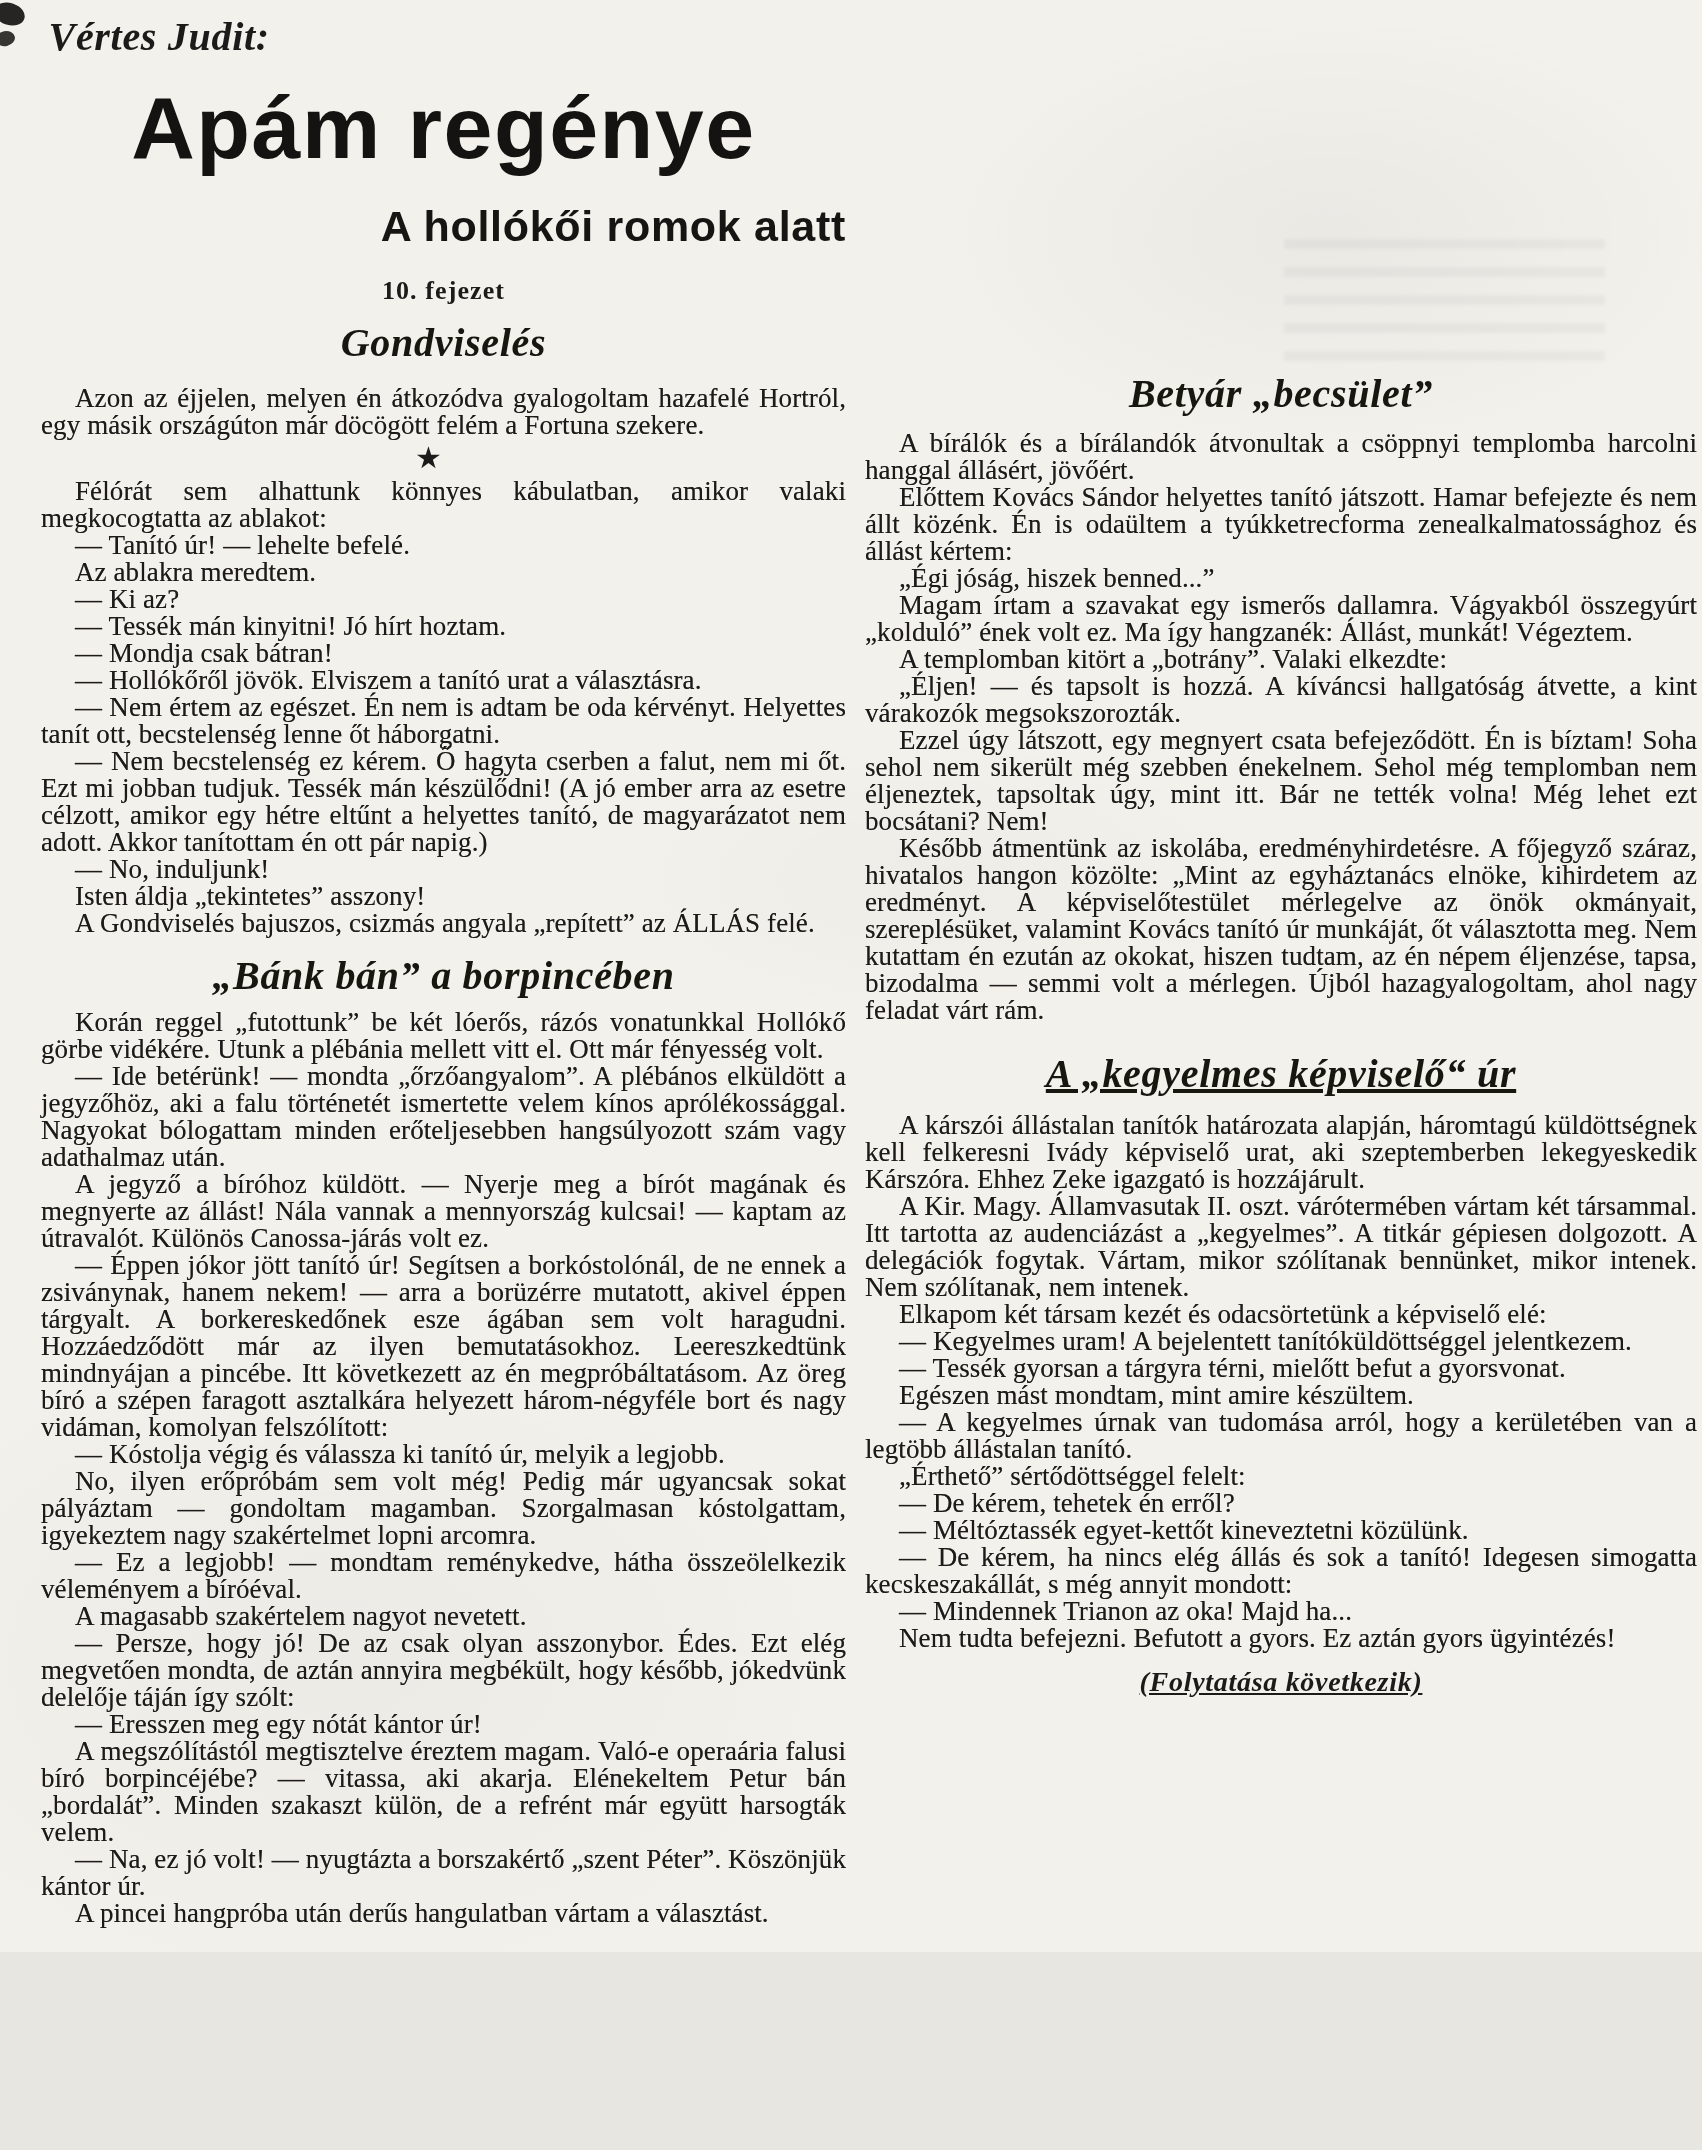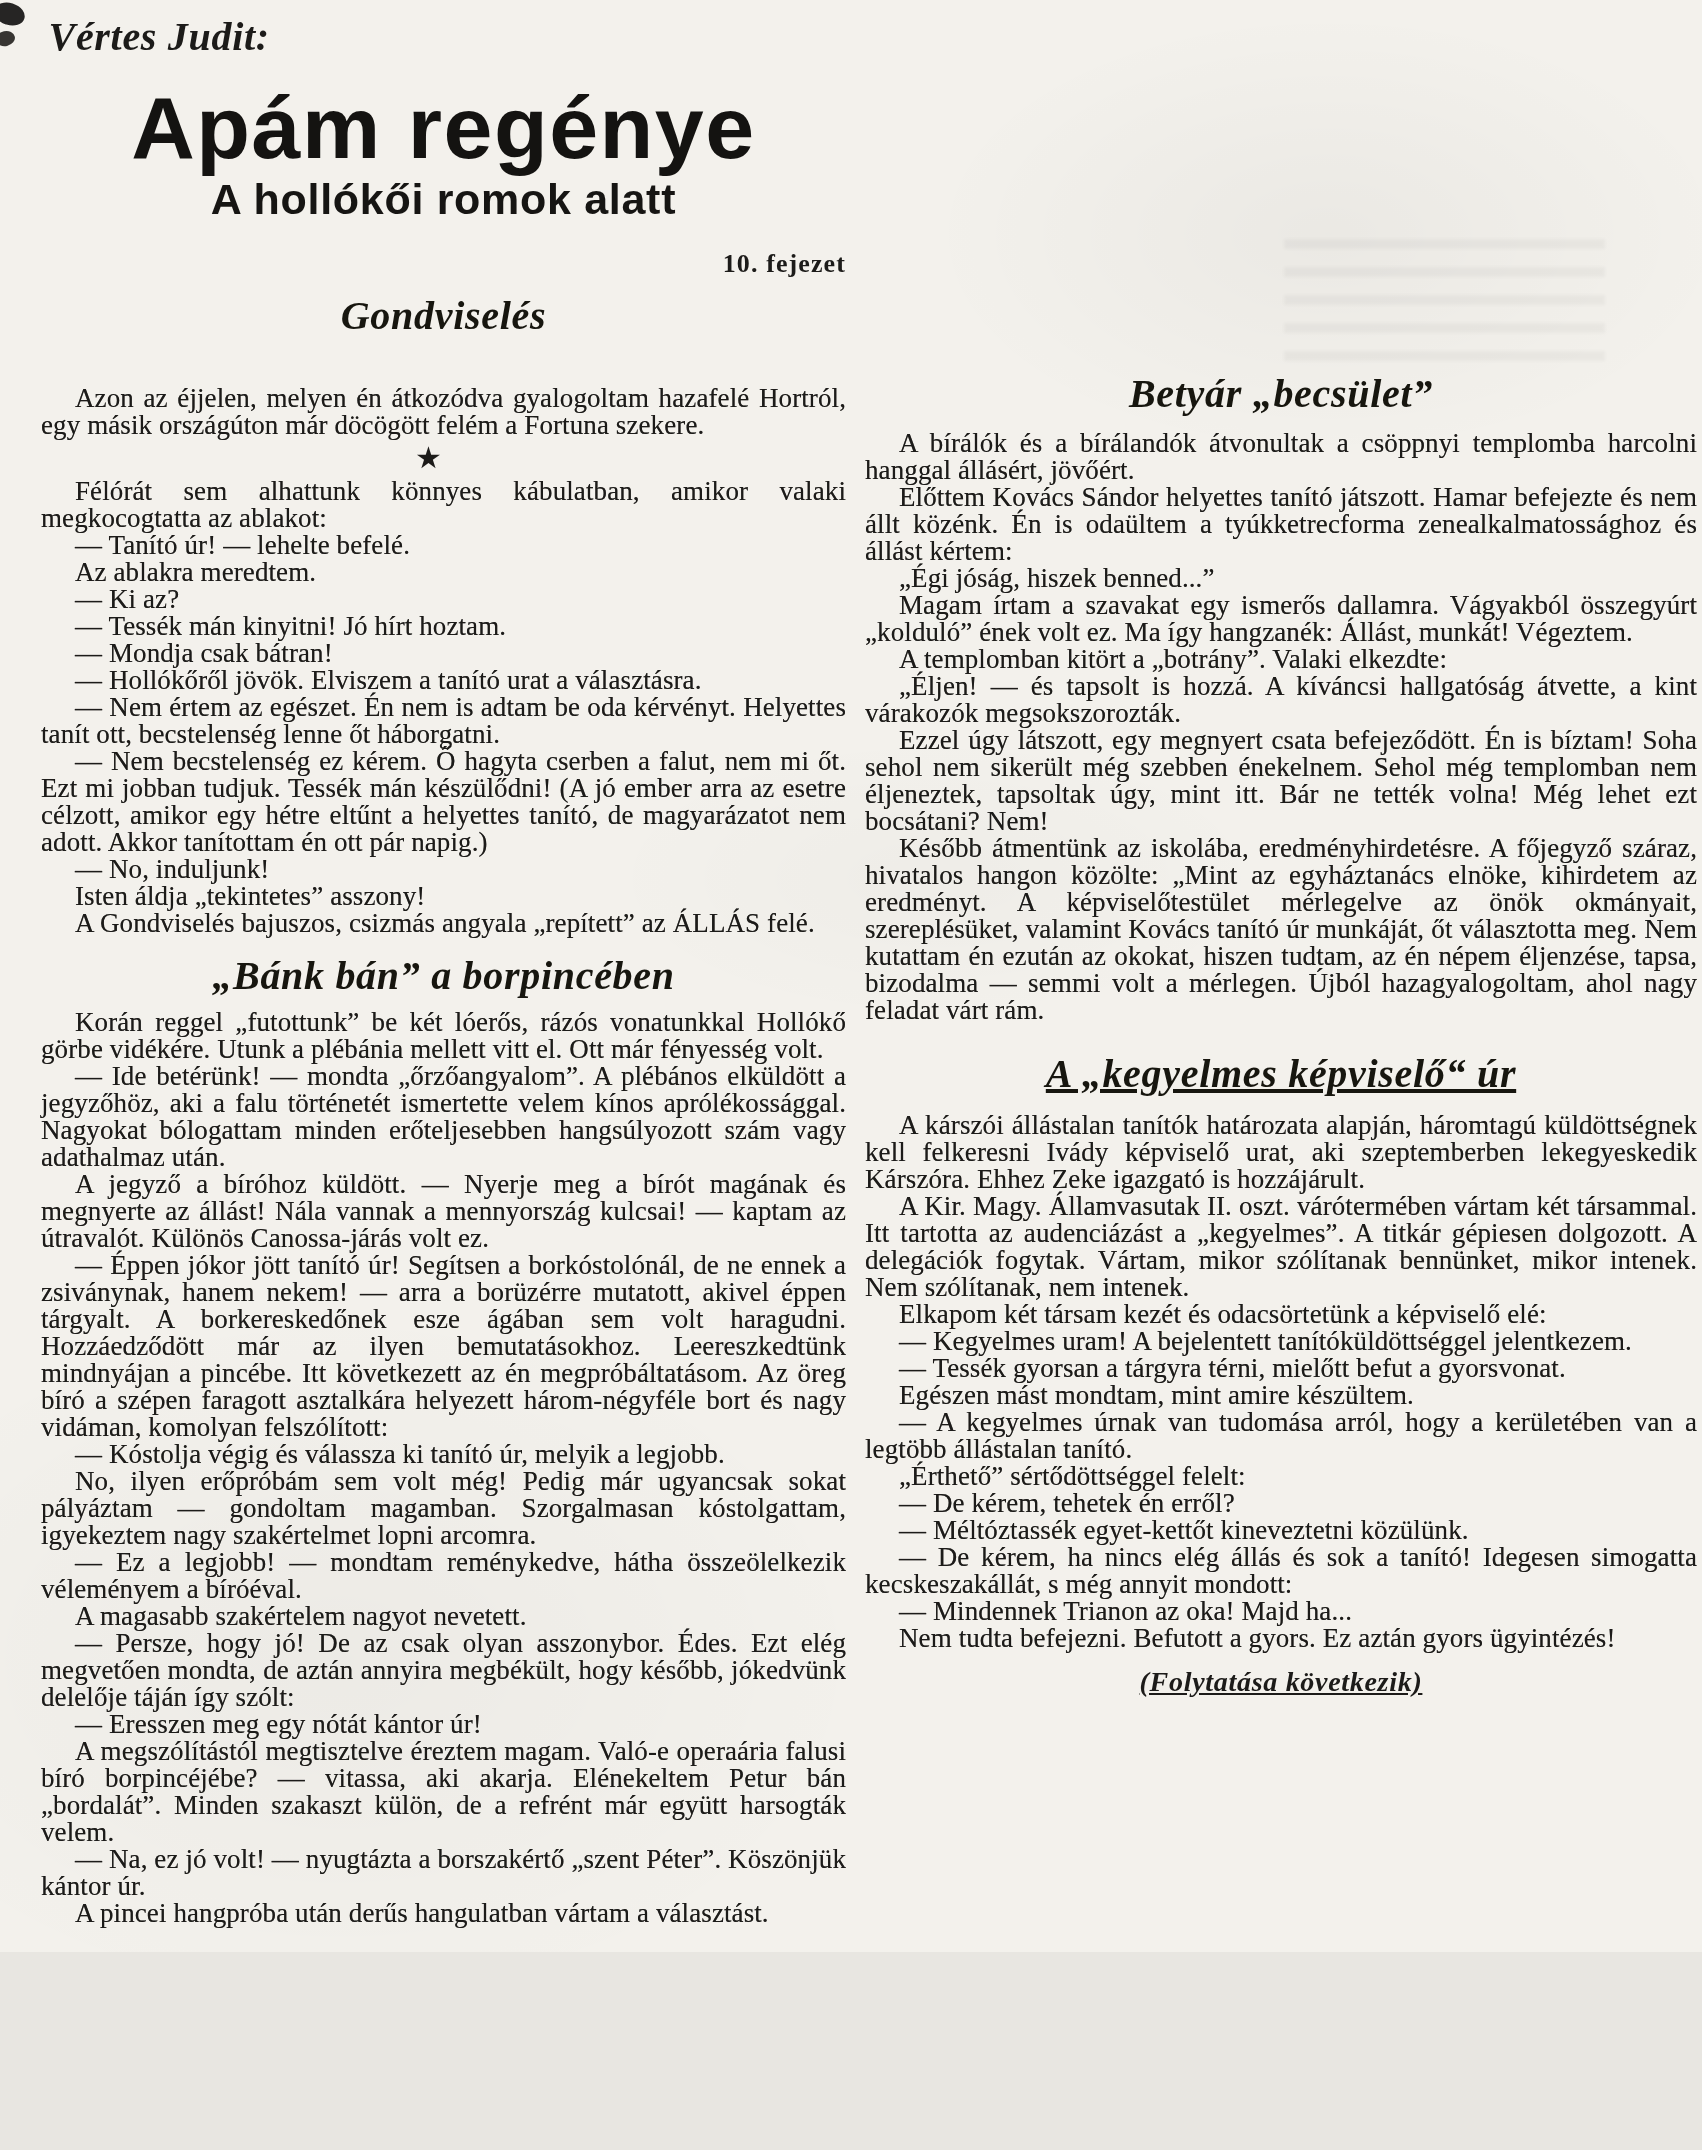--- a/index.html
+++ b/index.html
@@ -24,27 +24,27 @@
     font: italic 700 40px/1.2 "Liberation Serif", serif;
     margin: 0 0 0 7.5px; letter-spacing: 0.7px;
   }
   .title {
     text-align: center;
     font: 700 88px/1.05 "Liberation Sans", sans-serif;
     letter-spacing: 1.5px; margin-top: 21px;
     color: #141311;
   }
   .subtitle {
-    text-align: center;
+    text-align: right;
     font: 700 43px/1.1 "Liberation Sans", sans-serif;
-    margin-top: 1px; letter-spacing: 0.7px;
+    margin-top: 28px; letter-spacing: 0.7px;
     color: #161513;
   }
   .chapter {
-    text-align: right;
+    text-align: center;
     font: 700 26px/1.2 "Liberation Serif", serif;
     margin-top: 25.4px; letter-spacing: 1.1px;
   }
   .sec-heading {
     text-align: center;
     font: italic 700 40px/1.15 "Liberation Serif", serif;
     margin: 0; letter-spacing: 0.7px;
     color: #17160f;
   }
   .header .sec-heading { margin-top: 13.4px; }

